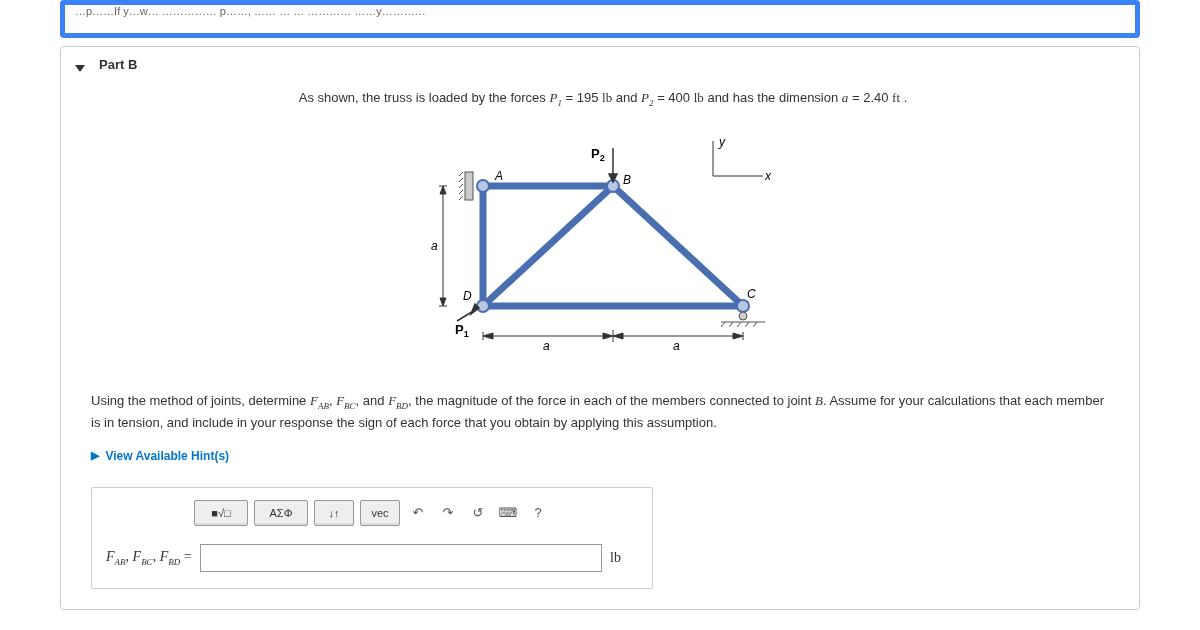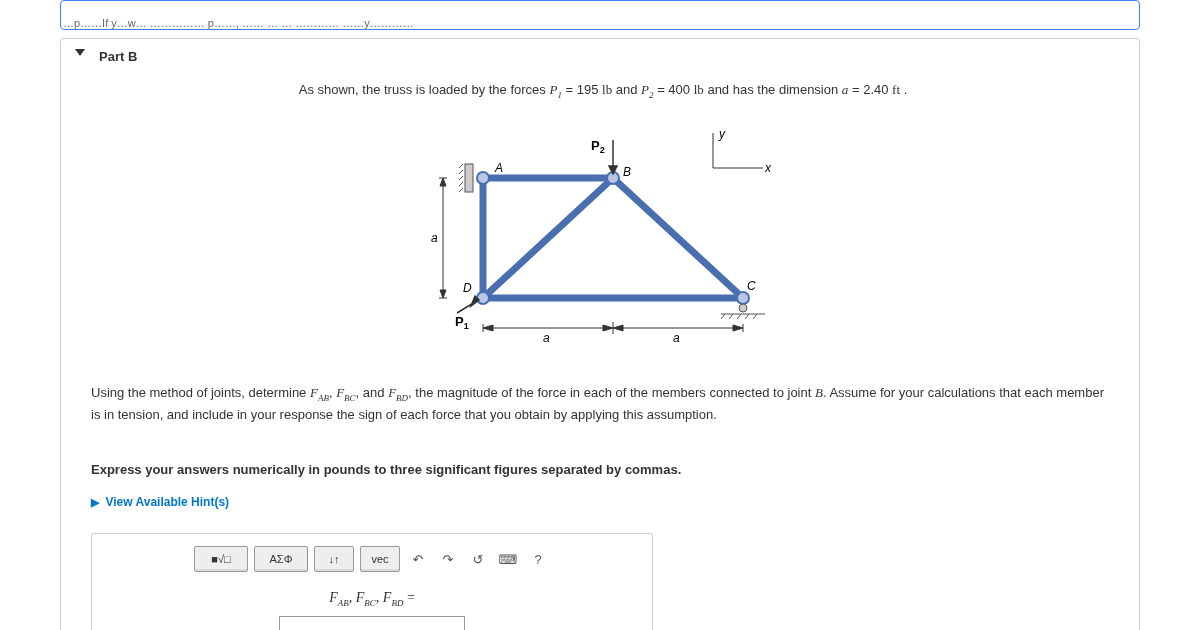--- a/index.html
+++ b/index.html
@@ -8,40 +8,40 @@
     color: #333;
     margin: 0;
     padding: 0;
     background: #fff;
   }
   .container {
     padding: 0 20px 20px 60px;
   }
   .top-cutoff {
     margin: 0 60px 8px 60px;
-    border: 1px solid #3b82f6;
+    border: 5px solid #3b82f6;
     border-radius: 4px;
     height: 28px;
     overflow: hidden;
     color: #666;
     font-size: 11px;
-    padding: 0 2px;
-    display: flex;
-    align-items: flex-end;
+    padding: 0 10px;
+    display: flex;
+    align-items: flex-start;
   }
   .part-box {
     border: 1px solid #ccc;
     border-top: 1px solid #ccc;
     border-radius: 4px;
     padding: 0 0 20px 0;
     margin: 0 40px 20px 0;
   }
   .part-header {
     display: flex;
-    align-items: flex-start;
+    align-items: flex-end;
     padding: 10px 14px;
     cursor: pointer;
   }
   .caret-down {
     width: 0; height: 0;
     border-left: 5px solid transparent;
     border-right: 5px solid transparent;
     border-top: 7px solid #333;
     margin-right: 14px;
   }
@@ -120,21 +120,20 @@
     align-items: center;
     justify-content: center;
     cursor: pointer;
     color: #555;
   }
   .entry-row {
     display: flex;
     align-items: center;
     padding: 10px 14px 16px 14px;
     gap: 8px;
-    flex-direction: column;
   }
   .label-chunk {
     font-family: 'Times New Roman', serif;
     font-style: italic;
     font-size: 14px;
     white-space: nowrap;
   }
   .entry-input {
     flex: 1;
     height: 26px;
@@ -252,21 +251,20 @@
           </g>
           <text x="140" y="224" font-size="12" font-style="italic">a</text>
           <text x="270" y="224" font-size="12" font-style="italic">a</text>
         </svg>
       </div>
 
       
       <div class="instructions">
         <span>Using the method of joints, determine </span><span class="math-it">F</span><span class="math-it sub">AB</span><span>, </span><span class="math-it">F</span><span class="math-it sub">BC</span><span>, and </span><span class="math-it">F</span><span class="math-it sub">BD</span><span>, the magnitude of the force in each of the members connected to joint </span><span class="math-it">B</span><span>. Assume for your calculations that each member is in tension, and include in your response the sign of each force that you obtain by applying this assumption.</span>
       </div>
-      <div class="instructions bold">Express your answers numerically in pounds to three significant figures separated by commas.</div>
 
       <div class="hints">
         <span class="caret-right">▶</span>
         <span>View Available Hint(s)</span>
       </div>
 
       
       <div class="answer-box">
         <div class="tool-row">
           <span class="tool-btn wide">■√□</span>

